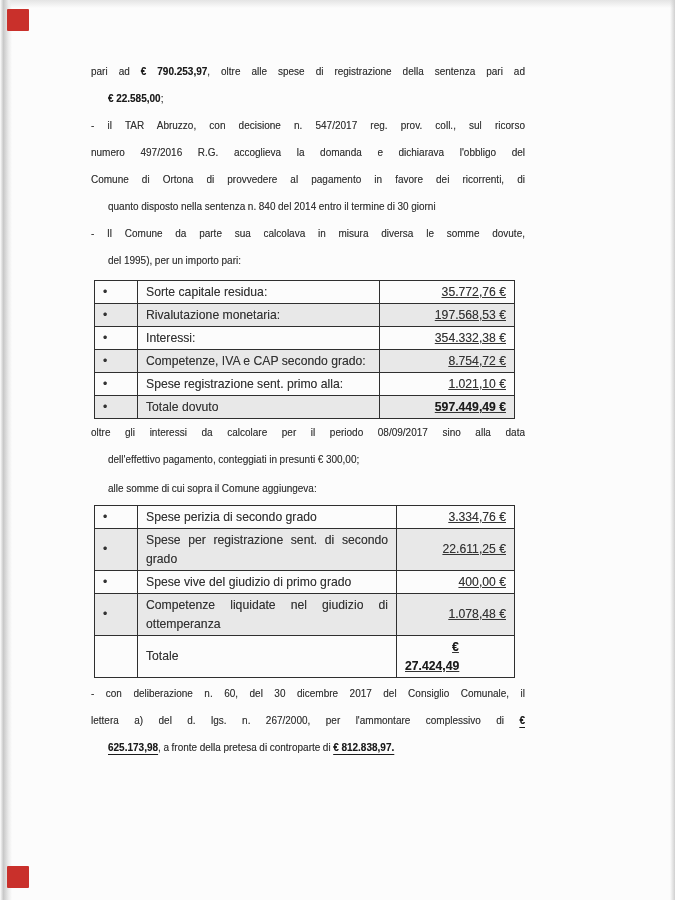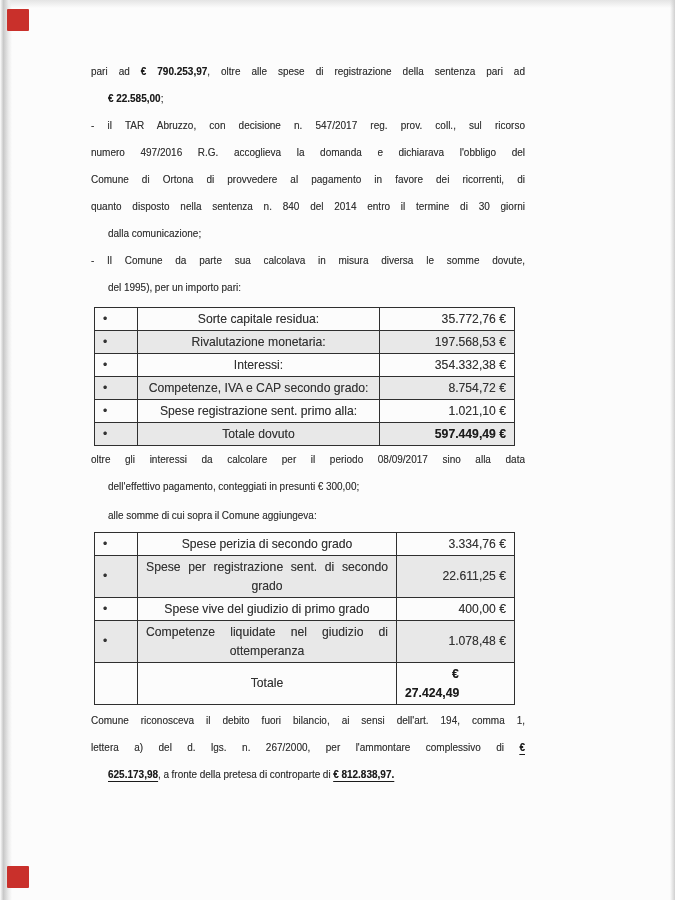--- a/index.html
+++ b/index.html
@@ -27,23 +27,23 @@
   .jline:last-child{text-align-last:left;margin-left:17px;}
   .b{font-weight:bold;color:#1b1b1b;}
   .u{text-decoration:underline;text-decoration-thickness:1.4px;text-underline-offset:2.5px;}
   
   table.amts{border-collapse:collapse;table-layout:fixed;width:420px;
     margin-left:3px;border:1.8px solid #2f2f2f;}
   table.amts td{border:1.5px solid #2f2f2f;padding:1.5px 8px;vertical-align:middle;
     font-size:12.2px;line-height:19px;text-shadow:0 0 .3px rgba(45,45,45,.45);}
   tr.shaded td{background:#e8e8e8;}
   td.c-bullet{padding-left:11px;font-size:11px;text-align:left;}
-  td.c-label .cline{text-align:center;}
+  td.c-label .cline{text-align:left;}
   td.c-label .cline:not(:last-child){text-align:justify;text-align-last:justify;}
-  td.c-value{text-align:right;}
+  td.c-value{text-align:right;text-decoration:underline;}
   .t1{margin-top:6px}
   .t1 col.col-bullet{width:43px}.t1 col.col-label{width:242px}.t1 col.col-value{width:135px}
   .t2{margin-top:3px}
   .t2 col.col-bullet{width:43px}.t2 col.col-label{width:259px}.t2 col.col-value{width:118px}
   .p-oltre{margin-top:0}
   .p-aggiungeva{margin-top:2px}
   .p-deliberazione{margin-top:2px}
 </style>
 </head>
 <body>
@@ -58,21 +58,20 @@
 <main class="doc">
   <div class="para">
       <div class="jline"><span>pari ad </span><span class="b">€ 790.253,97</span><span>, oltre alle spese di registrazione della sentenza pari ad</span></div>
       <div class="jline"><span class="b">€ 22.585,00</span><span>;</span></div>
     </div>
   <div class="para">
       <div class="jline"><span>- il TAR Abruzzo, con decisione n. 547/2017 reg. prov. coll., sul ricorso</span></div>
       <div class="jline"><span>numero 497/2016 R.G. accoglieva la domanda e dichiarava l'obbligo del</span></div>
       <div class="jline"><span>Comune di Ortona di provvedere al pagamento in favore dei ricorrenti, di</span></div>
       <div class="jline"><span>quanto disposto nella sentenza n. 840 del 2014 entro il termine di 30 giorni</span></div>
-      <div class="jline"><span>dalla comunicazione;</span></div>
     </div>
   <div class="para">
       <div class="jline"><span>- Il Comune da parte sua calcolava in misura diversa le somme dovute,</span></div>
       <div class="jline"><span>del 1995), per un importo pari:</span></div>
     </div>
 
   <table class="amts t1">
     <colgroup>
         <col class="col-bullet">
         <col class="col-label">
@@ -196,17 +195,17 @@
           </td>
           <td class="c-value">
             <div class="vline b" style="text-align: center;">€</div>
             <div class="vline b" style="text-align: left;">27.424,49</div>
           </td>
         </tr>
       </tbody>
   </table>
 
   <div class="para p-deliberazione">
-      <div class="jline"><span>Comune riconosceva il debito fuori bilancio, ai sensi dell'art. 194, comma 1,</span></div>
+      <div class="jline"><span>- con deliberazione n. 60, del 30 dicembre 2017 del Consiglio Comunale, il</span></div>
       <div class="jline"><span>lettera a) del d. lgs. n. 267/2000, per l'ammontare complessivo di </span><span class="b u">€</span></div>
       <div class="jline"><span class="b u">625.173,98</span><span>, a fronte della pretesa di controparte di </span><span class="b u">€ 812.838,97.</span></div>
     </div>
 </main>
 
 </body></html>

